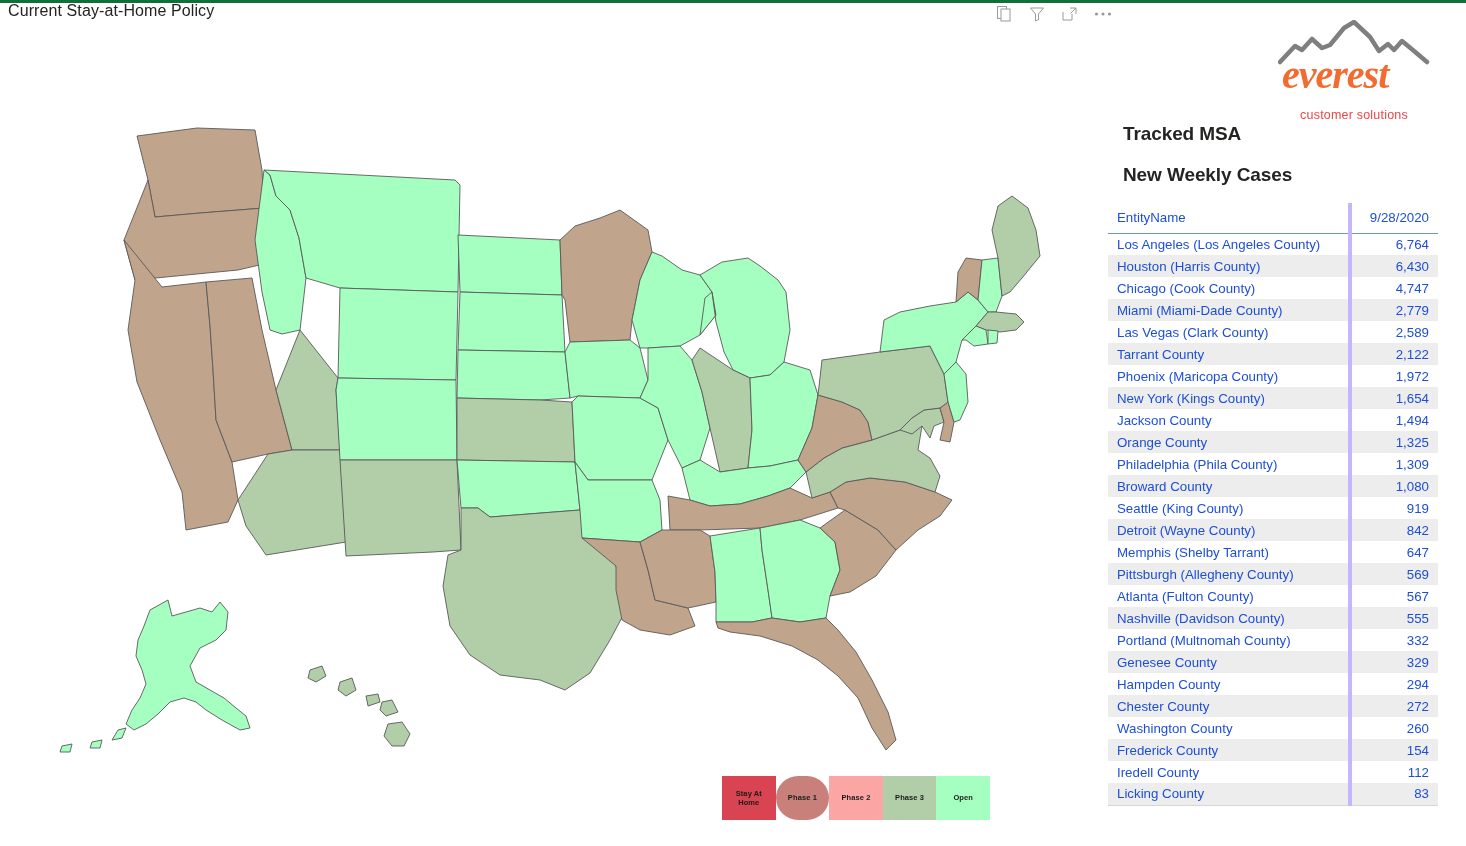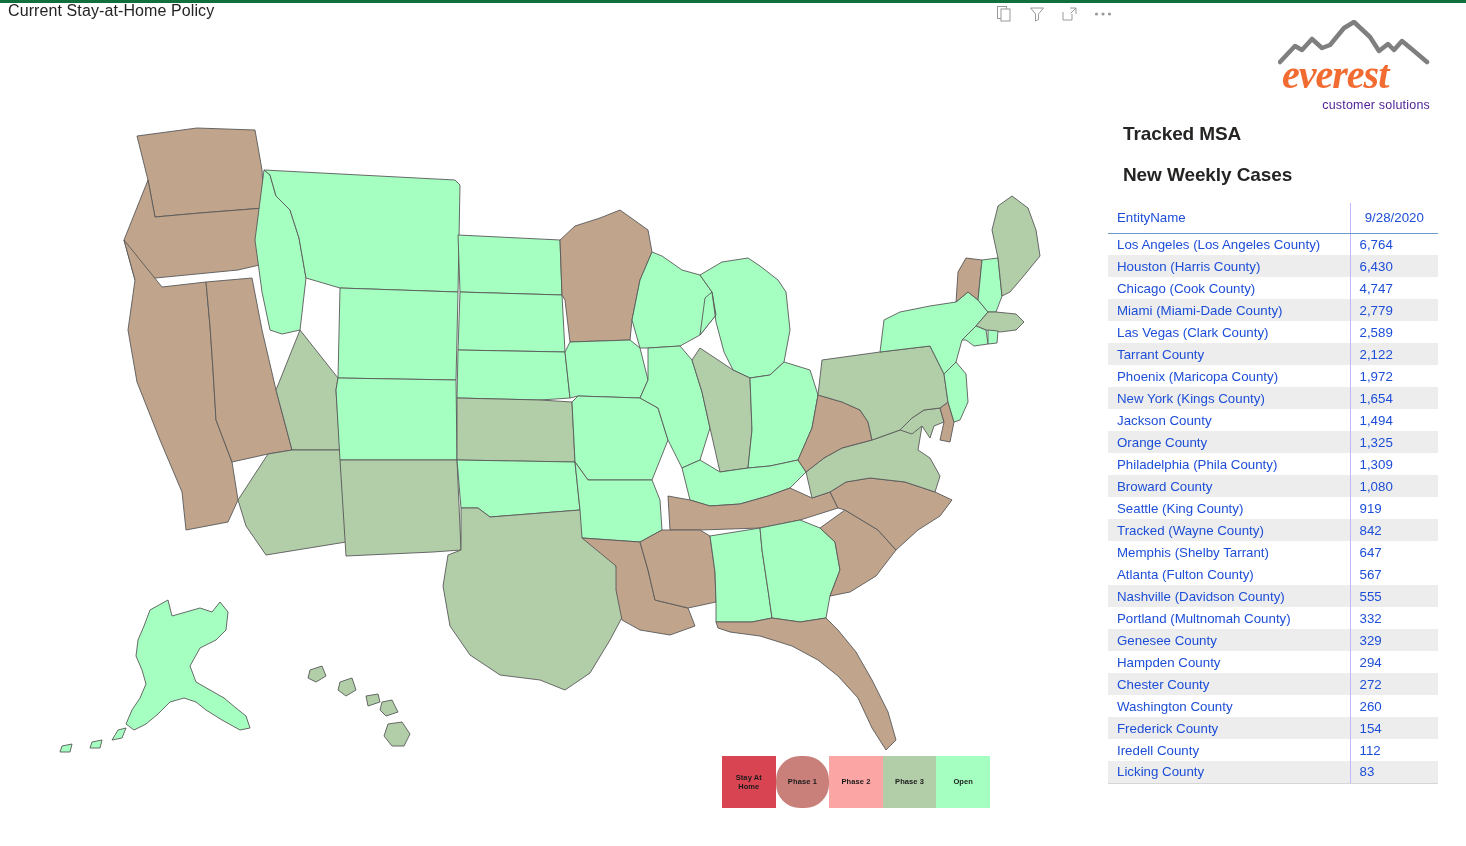--- a/index.html
+++ b/index.html
@@ -32,49 +32,49 @@
   .logo { position:absolute; left:1278px; top:20px; width:152px; height:75px; }
   .logo .mtn { position:absolute; left:0; top:0; }
   .logo .everest {
     position:absolute; left:4px; top:35px; width:148px;
     font-family:"Liberation Serif", serif;
     font-weight:bold; font-style:italic;
     font-size:40px; line-height:40px; color:#F26B31;
     letter-spacing:-1px; text-align:left;
   }
   .logo .tagline {
-    position:absolute; left:0; top:78px; width:152px;
-    font-size:12.5px; color:#4c1d95; text-align:right; letter-spacing:0.2px;
+    position:absolute; left:0; top:88px; width:152px;
+    font-size:12.5px; color:#ef4444; text-align:center; letter-spacing:0.2px;
   }
 
   
   .panel { position:absolute; left:1108px; top:106px; width:330px; }
   .panel h2 {
     margin:15px; font-size:19px; font-weight:bold; color:#252423;
     line-height:26px; letter-spacing:-0.1px;
   }
   .tbl { margin-top:14px; width:330px; border-collapse:collapse; }
   .tbl th, .tbl td {
     font-size:13.3px; font-weight:400; color:#1d4ed8;
     padding:0 9px; height:22px; vertical-align:middle;
     white-space:nowrap; overflow:hidden;
   }
   .tbl thead th { height:30px; font-weight:400; border-bottom:1px solid #6B9BC9; }
   .tbl th.c-name, .tbl td.c-name { text-align:left; width:242px; }
-  .tbl th.c-val,  .tbl td.c-val  { width:88px; border-left:1px solid #c4b5fd; }
+  .tbl th.c-val,  .tbl td.c-val  { text-align:right; width:88px; border-left:4px solid #c4b5fd; }
   .tbl tbody tr.alt td { background:#EDEDED; }
   .tbl tbody tr:last-child td { border-bottom:1px solid #D6D6D6; }
 
   
   .map-wrap { position:absolute; left:0; top:30px; width:1100px; height:740px; }
   .map-wrap svg { display:block; }
   .state { stroke:#595959; stroke-width:0.9; stroke-linejoin:round; }
 
   
-  .legend { position:absolute; left:722px; top:756px; width:268px; height:52px; display:flex; }
+  .legend { position:absolute; left:722px; top:776px; width:268px; height:44px; display:flex; }
   .legend .seg {
     flex:1 1 0; display:flex; align-items:center; justify-content:center;
     text-align:center; font-size:7.5px; font-weight:bold; color:#1a1a1a;
     line-height:9.5px; letter-spacing:0.1px;
   }
 </style>
 </head>
 <body>
 
 <div class="top-bar" style="background: rgb(16, 112, 59);"></div>
@@ -310,27 +310,31 @@
         </tr>
         <tr class="alt">
           <td class="c-name">Broward County</td>
           <td class="c-val">1,080</td>
         </tr>
         <tr>
           <td class="c-name">Seattle (King County)</td>
           <td class="c-val">919</td>
         </tr>
         <tr class="alt">
-          <td class="c-name">Tracked (Wayne County)</td>
+          <td class="c-name">Detroit (Wayne County)</td>
           <td class="c-val">842</td>
         </tr>
         <tr>
           <td class="c-name">Memphis (Shelby Tarrant)</td>
           <td class="c-val">647</td>
         </tr>
+        <tr class="alt">
+          <td class="c-name">Pittsburgh (Allegheny County)</td>
+          <td class="c-val">569</td>
+        </tr>
         <tr>
           <td class="c-name">Atlanta (Fulton County)</td>
           <td class="c-val">567</td>
         </tr>
         <tr class="alt">
           <td class="c-name">Nashville (Davidson County)</td>
           <td class="c-val">555</td>
         </tr>
         <tr>
           <td class="c-name">Portland (Multnomah County)</td>

